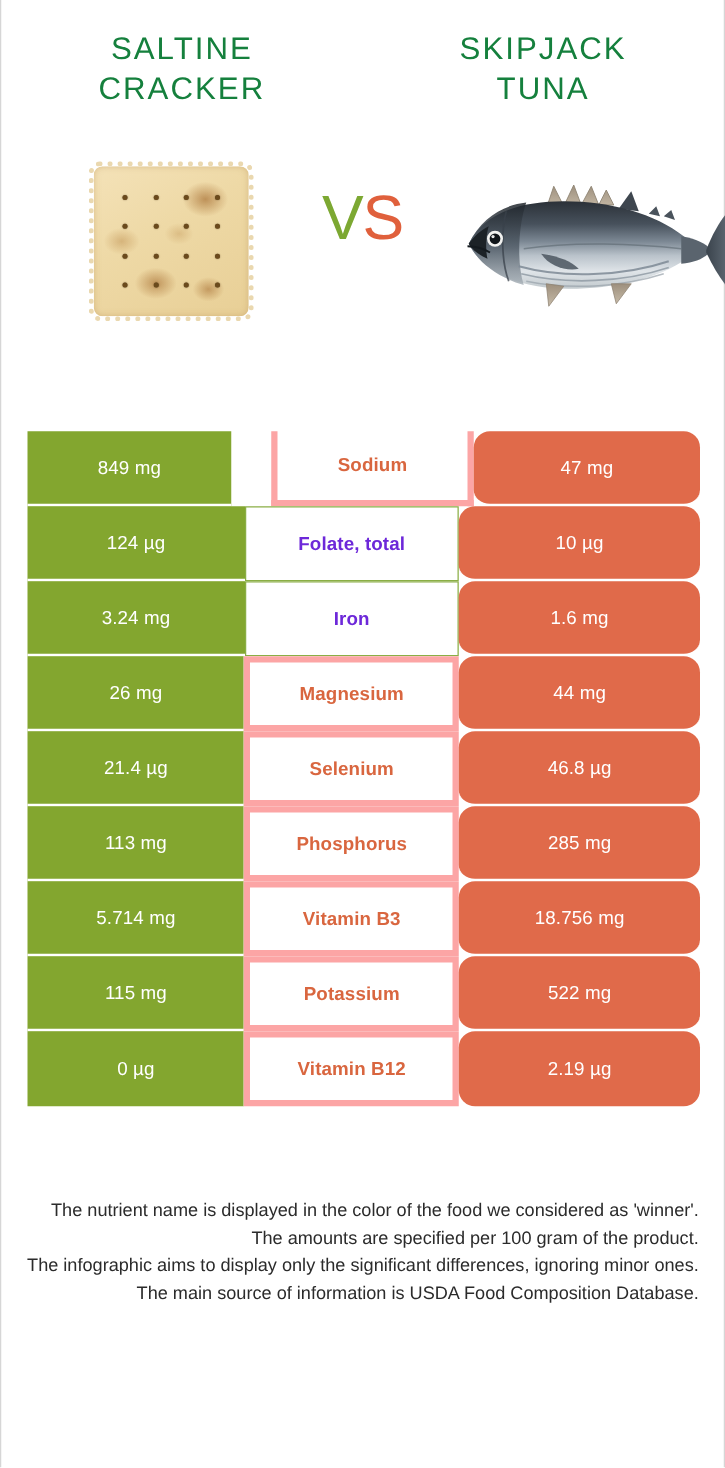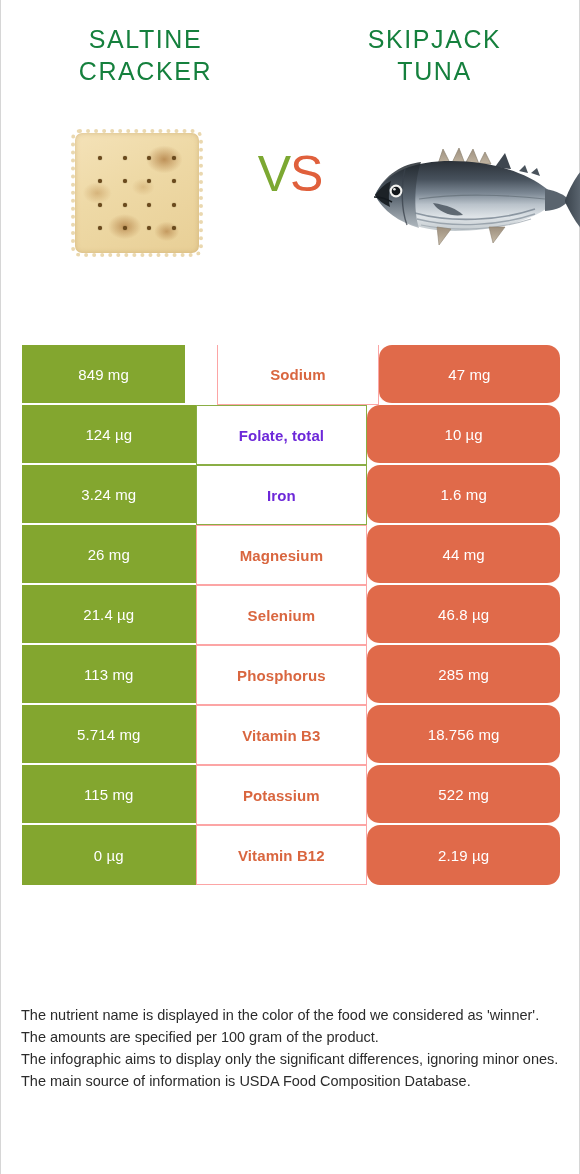--- a/index.html
+++ b/index.html
@@ -160,32 +160,32 @@
   .row:last-child .cell.right { border-bottom: none; }
 
   
   .row.green .cell.mid {
     color: #6d28d9;
     border: 1px solid #8AAE45;
     border-top-color: #8AAE45;
   }
   .row.orange .cell.mid {
     color: #D9663F;
-    border: 1px solid #fca5a5;
+    border: 5px solid #fca5a5;
   }
   .row .cell.mid { border-top: none; }
   .row:first-child .cell.mid { border-top: none; margin-left: 32px; }
 
   
   .footer {
     position: absolute;
     left: 20px;
     right: 20px;
-    top: 1004px;
-    text-align: left;
+    top: 958px;
+    text-align: right;
     font-size: 14.5px;
     line-height: 22px;
     color: #2b2b2b;
   }
   .footer p { margin: 0; }
 </style>
 </head>
 <body>
 
 <div class="page">

